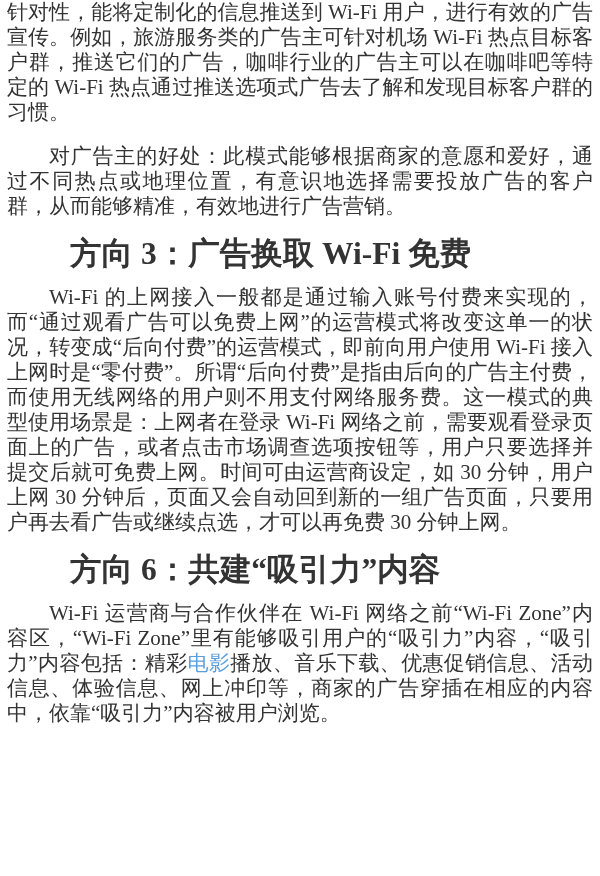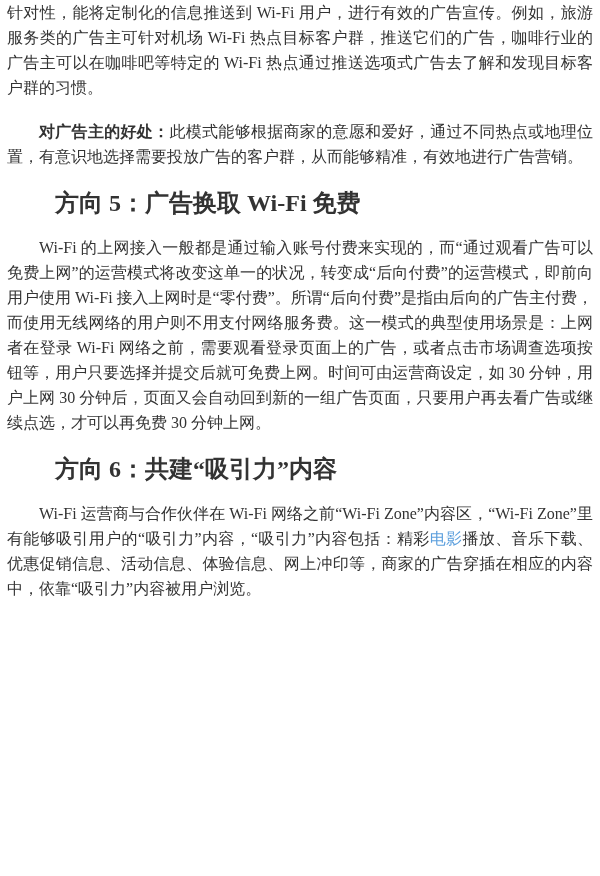--- a/index.html
+++ b/index.html
@@ -11,59 +11,59 @@
     width: 600px;
     height: 876px;
     overflow: hidden;
   }
   .doc {
     box-sizing: border-box;
     width: 600px;
     height: 876px;
     padding: 0 7px;
     font-family: "Liberation Serif", "DejaVu Serif", serif;
-    font-size: 16px;
+    font-size: 21px;
     line-height: 25px;
     color: #333333;
     text-align: justify;
   }
   .para {
     margin: 0 0 19px 0;
     text-indent: 2em;
   }
   .para.no-indent {
     text-indent: 0;
   }
   .heading {
     margin: 22px 0 19px 0;
     text-indent: 2em;
     font-weight: bold;
     text-align: left;
   }
   .lead {
-    font-weight: bold;
+    font-weight: normal;
   }
   .link {
     color: #5a9edd;
     cursor: pointer;
     text-decoration: none;
     margin-top: 28px;
   }
 </style>
 </head>
 <body>
 
 <div class="doc">
 
   <p class="para no-indent"><span>针对性，能将定制化的信息推送到 Wi-Fi 用户，进行有效的广告宣传。例如，旅游服务类的广告主可针对机场 Wi-Fi 热点目标客户群，推送它们的广告，咖啡行业的广告主可以在咖啡吧等特定的 Wi-Fi 热点通过推送选项式广告去了解和发现目标客户群的习惯。</span></p>
 
   <p class="para"><span class="lead">对广告主的好处：</span><span>此模式能够根据商家的意愿和爱好，通过不同热点或地理位置，有意识地选择需要投放广告的客户群，从而能够精准，有效地进行广告营销。</span></p>
 
 
-  <h2 class="heading">方向 5：广告换取 Wi-Fi 免费</h2>
+  <h2 class="heading">方向 3：广告换取 Wi-Fi 免费</h2>
 
   <p class="para"><span>Wi-Fi 的上网接入一般都是通过输入账号付费来实现的，而“通过观看广告可以免费上网”的运营模式将改变这单一的状况，转变成“后向付费”的运营模式，即前向用户使用 Wi-Fi 接入上网时是“零付费”。所谓“后向付费”是指由后向的广告主付费，而使用无线网络的用户则不用支付网络服务费。这一模式的典型使用场景是：上网者在登录 Wi-Fi 网络之前，需要观看登录页面上的广告，或者点击市场调查选项按钮等，用户只要选择并提交后就可免费上网。时间可由运营商设定，如 30 分钟，用户上网 30 分钟后，页面又会自动回到新的一组广告页面，只要用户再去看广告或继续点选，才可以再免费 30 分钟上网。</span></p>
 
 
 
   <h2 class="heading">方向 6：共建“吸引力”内容</h2>
 
   <p class="para"><span>Wi-Fi 运营商与合作伙伴在 Wi-Fi 网络之前“Wi-Fi Zone”内容区，“Wi-Fi Zone”里有能够吸引用户的“吸引力”内容，“吸引力”内容包括：精彩</span><a class="link">电影</a><span>播放、音乐下载、优惠促销信息、活动信息、体验信息、网上冲印等，商家的广告穿插在相应的内容中，依靠“吸引力”内容被用户浏览。</span></p>
 
 </div>

